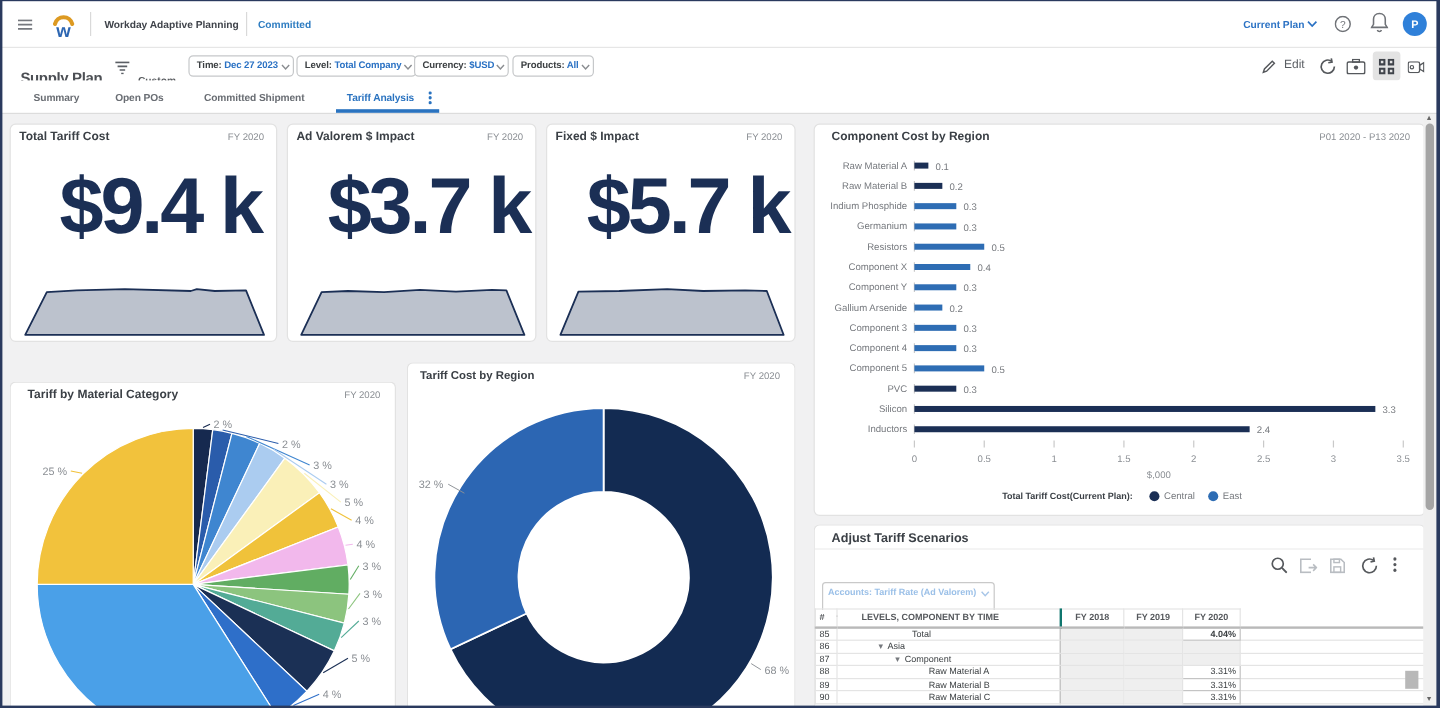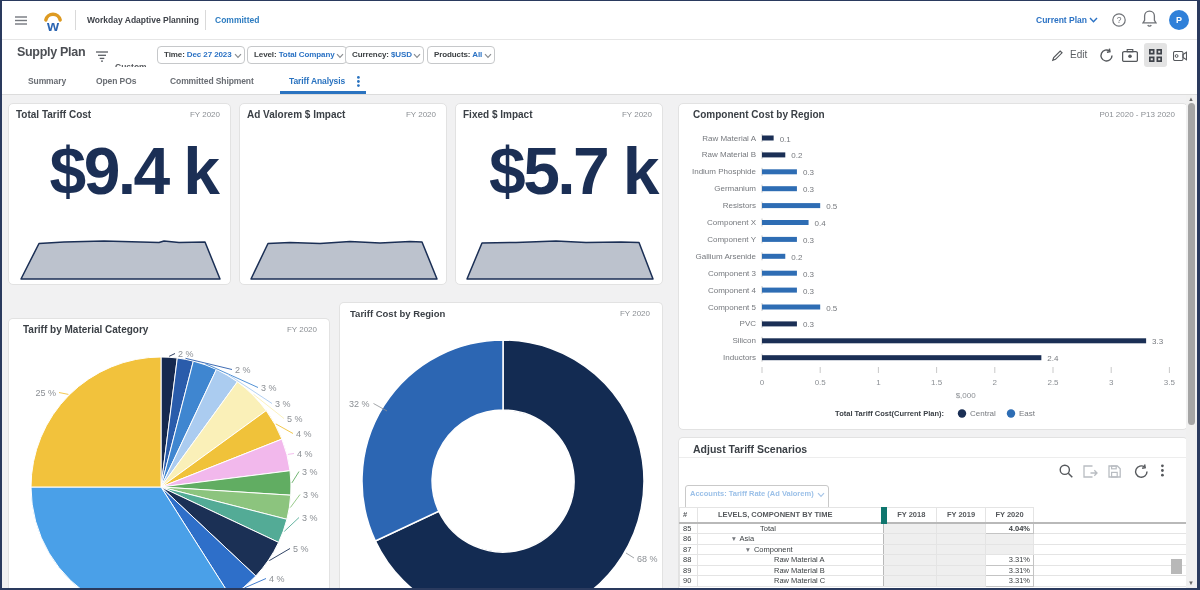--- a/index.html
+++ b/index.html
@@ -6,21 +6,21 @@
 html,body { width:1200px; height:590px; overflow:hidden; }
 body { font-family:"Liberation Sans", sans-serif; background:#fff; position:relative; }
 .abs { position:absolute; }
 
 #topbar { position:absolute; left:0; top:0; width:1200px; height:40px; background:#fff; border-bottom:1px solid #e6e6e6; }
 .vdiv { position:absolute; width:1px; background:#d9d9d9; }
 #wap { left:87px; top:15px; font-size:8.5px; font-weight:bold; color:#3f434a; }
 #dash { left:215px; top:15px; font-size:8.5px; font-weight:bold; color:#2d7cc1; }
 #curplan { left:1036px; top:15px; font-size:8.5px; font-weight:bold; color:#2b72c4; }
 
-#supplyplan { left:17px; top:45px; font-size:12.5px; font-weight:bold; color:#4c4f54; letter-spacing:-0.3px; }
+#supplyplan { left:17px; top:58px; font-size:12.5px; font-weight:bold; color:#4c4f54; letter-spacing:-0.3px; }
 #custom { left:115px; top:62px; font-size:8.5px; font-weight:bold; color:#55585c; }
 .pill { position:absolute; top:46px; height:18px; overflow:hidden; border:1px solid #c6c8ca; border-radius:4px; background:#fff;
   font-size:8px; color:#3c4043; font-weight:bold; line-height:16px; padding:0 12px 0 6px; white-space:nowrap; letter-spacing:-0.1px; }
 .pill .bv { color:#2b72c4; }
 #edit { left:1070px; top:49px; font-size:10px; color:#5a5e63; }
 
 #tabs { position:absolute; left:0; top:67px; width:1200px; height:28px; background:#fff; border-bottom:1px solid #dcdcdc; }
 .tab { position:absolute; top:76px; font-size:8.5px; font-weight:bold; color:#696d73; letter-spacing:-0.1px; }
 #tab4 { color:#2a73c0; }
 #tabline { position:absolute; left:280px; top:91px; width:86px; height:3px; background:#2a73c0; }
@@ -143,20 +143,21 @@
   <div class="ct" style="left:7px">Total Tariff Cost</div>
     <div class="cr" style="right:10px">FY 2020</div>
   <div class="kpi">$9.4 k</div>
   <svg class="abs" style="left:0;top:135px" width="223" height="42" viewBox="0 0 223 42">
     <path d="M12 40 L30 4.5 L55 3 L95 2 L150 3.5 L155 2 L170 3.5 L196 3 L211 40 Z" fill="#bcc2cd" stroke="#1b2f55" stroke-width="1.5" stroke-linejoin="round"></path>
   </svg>
 </div>
 <div class="card" style="left:239px;top:103px;width:208px;height:182px">
   <div class="ct" style="left:7px">Ad Valorem $ Impact</div>
     <div class="cr" style="right:10px">FY 2020</div>
+  <div class="kpi">$3.7 k</div>
   <svg class="abs" style="left:0;top:135px" width="208" height="42" viewBox="0 0 208 42">
     <path d="M11 40 L28 4.5 L50 3.5 L80 4.5 L110 2.5 L140 4 L170 2.5 L182 3 L197 40 Z" fill="#bcc2cd" stroke="#1b2f55" stroke-width="1.5" stroke-linejoin="round"></path>
   </svg>
 </div>
 <div class="card" style="left:455px;top:103px;width:208px;height:182px">
   <div class="ct" style="left:7px">Fixed $ Impact</div>
     <div class="cr" style="right:10px">FY 2020</div>
   <div class="kpi">$5.7 k</div>
   <svg class="abs" style="left:0;top:135px" width="208" height="42" viewBox="0 0 208 42">
     <path d="M11 40 L26 4 L60 3.5 L100 2 L130 3.5 L165 3 L183 3.5 L197 40 Z" fill="#bcc2cd" stroke="#1b2f55" stroke-width="1.5" stroke-linejoin="round"></path>
@@ -345,21 +346,21 @@
         <col style="width:18px">
         <col style="width:186px">
         <col style="width:53px">
         <col style="width:49px">
         <col style="width:48px">
         <col style="width:155px">
       </colgroup>
     <tbody>
         <tr class="hd">
           <td>#</td>
-          <td style="padding-left:20px;border-right:6px solid #0f766e">LEVELS, COMPONENT BY TIME</td>
+          <td style="padding-left:20px;border-right:2px solid #0f766e">LEVELS, COMPONENT BY TIME</td>
           <td style="text-align:center">FY 2018</td>
           <td style="text-align:center">FY 2019</td>
           <td style="text-align:center">FY 2020</td>
           <td style="border-right:none;border-top:none"></td>
         </tr>
     <tr>
           <td>85</td>
           <td style="padding-left:62px;border-right:1px solid #b9b9b9">Total</td>
           <td class="gc"></td>
           <td class="gc"></td>

